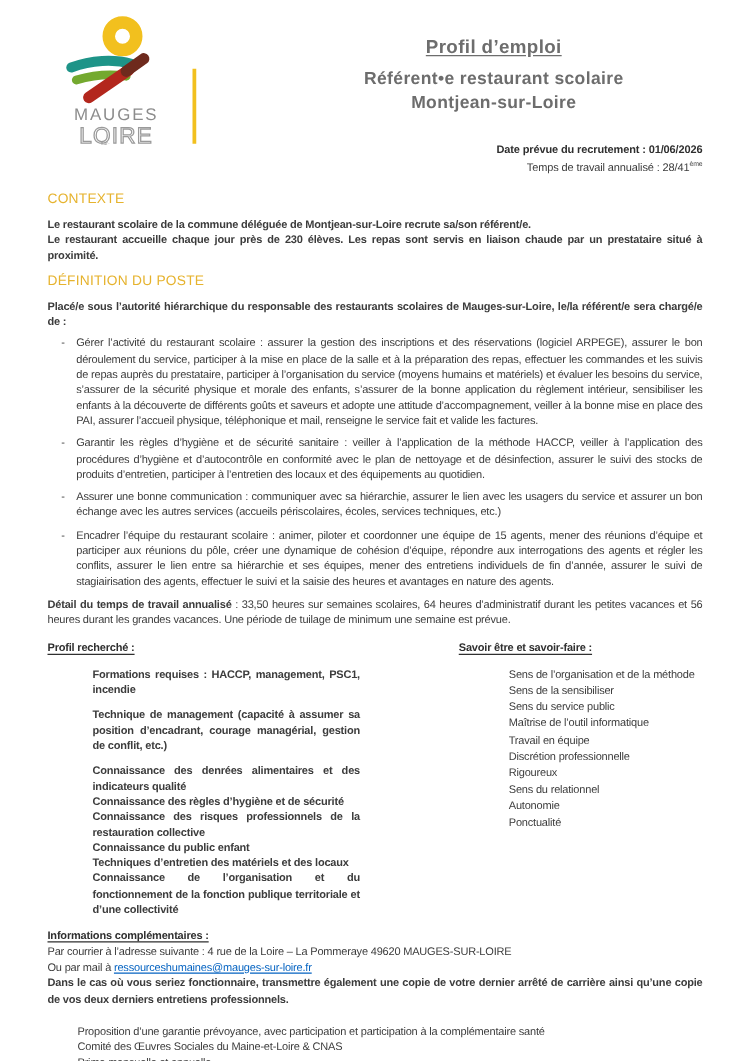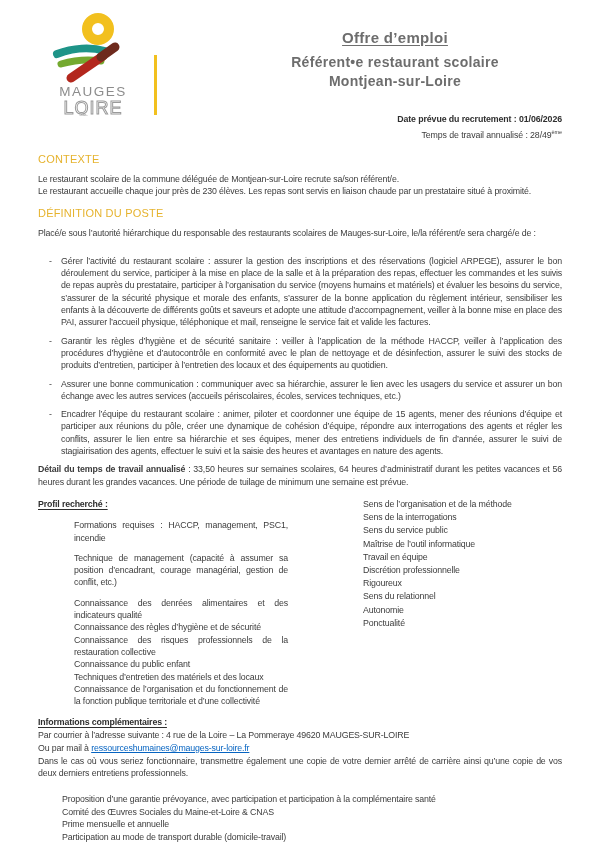--- a/index.html
+++ b/index.html
@@ -25,29 +25,29 @@
   .title-block { position:absolute; left:190px; top:20px; width:334px; text-align:center; color:#6d6d6d; }
   .doc-title { font-size:15px; font-weight:bold; text-decoration:underline; text-underline-offset:2px; letter-spacing:0.3px; }
   .doc-subtitle { margin-top:9px; font-size:14px; font-weight:bold; line-height:18.5px; letter-spacing:0.3px;text-align:center; }
   .date-block { position:absolute; right:0; top:101px; text-align:right; line-height:12.5px; letter-spacing:-0.1px; }
   .date-line { font-weight:bold; color:#2f2f2f; }
   .time-line { color:#3c3c3c; }
   .time-line sup { font-size:5.5px; vertical-align:super; }
   
   .section-heading { font-size:11px; font-weight:normal; color:#E6B32E; letter-spacing:0.2px;
     margin-top:9px; margin-bottom:7px; line-height:13px; }
-  .para { text-align:justify; }
-  .intro { margin-bottom:16px; }
+  .para { text-align:justify;font-weight:bold; }
+  .intro { margin-bottom:5px; }
   .bullet { display:flex; margin-top:1px; margin-bottom:6px; }
   .bullet .dash { width:23px; padding-left:11px; flex-shrink:0; }
   .bullet .bullet-text { flex:1; text-align:justify; }
   .detail-para { margin-top:2px; text-align:justify; }
   .bold { font-weight:bold; }
   
-  .columns { display:flex; margin-top:10px; }
+  .columns { display:flex; margin-top:10px;gap:44px; }
   .col-left { width:250px; }
   .col-right { margin-left:35px; flex:1; }
   .col-heading { font-weight:bold; text-decoration:underline; text-underline-offset:1.5px; margin-bottom:9px; color:#2f2f2f; }
   .col-left .para { margin-bottom:8px; white-space:pre-line;margin-left:36px; }
   .col-left .para:last-child { margin-bottom:0; }
   .skill-line { line-height:13.2px;margin-left:40px; }
   
   .infos { margin-top:9px; }
   .infos-heading { font-weight:bold; text-decoration:underline; text-underline-offset:1.5px; color:#2f2f2f; line-height:13px; }
   .infos p { line-height:12.6px; }
@@ -70,30 +70,30 @@
         <path d="M26 66 L 58 44" stroke="#B3271D" stroke-width="9" fill="none" stroke-linecap="round"></path>
         <path d="M56 45 L 70 35" stroke="#6E2A1D" stroke-width="9" fill="none" stroke-linecap="round"></path>
       </svg>
       <div class="logo-word1">MAUGES</div>
       <div class="logo-word2"><span>LOIRE</span><span class="logo-sur">-sur-</span></div>
     </div>
 
     <div class="divider"></div>
 
     <div class="title-block">
-      <div class="doc-title">Offre d’emploi</div>
+      <div class="doc-title">Profil d’emploi</div>
       <div class="doc-subtitle">
         <div>Référent•e restaurant scolaire</div>
         <div>Montjean-sur-Loire</div>
       </div>
     </div>
 
     <div class="date-block">
       <div class="date-line">Date prévue du recrutement : 01/06/2026</div>
-      <div class="time-line"><span>Temps de travail annualisé : 28/49</span><sup>ème</sup></div>
+      <div class="time-line"><span>Temps de travail annualisé : 28/41</span><sup>ème</sup></div>
     </div>
   </div>
 
   <div class="section-heading">CONTEXTE</div>
   <p class="para">Le restaurant scolaire de la commune déléguée de Montjean-sur-Loire recrute sa/son référent/e.</p>
   <p class="para">Le restaurant accueille chaque jour près de 230 élèves. Les repas sont servis en liaison chaude par un prestataire situé à proximité.</p>
 
   <div class="section-heading">DÉFINITION DU POSTE</div>
   <p class="para intro">Placé/e sous l’autorité hiérarchique du responsable des restaurants scolaires de Mauges-sur-Loire, le/la référent/e sera chargé/e de :</p>
 
@@ -133,25 +133,26 @@
 
           <p class="para">Connaissance des denrées alimentaires et des indicateurs qualité
 Connaissance des règles d’hygiène et de sécurité
 Connaissance des risques professionnels de la restauration collective
 Connaissance du public enfant
 Techniques d’entretien des matériels et des locaux
 Connaissance de l’organisation et du fonctionnement de la fonction publique territoriale et d’une collectivité</p>
         </div>
     </div>
     <div class="col-right">
+      <div class="col-heading">Savoir être et savoir-faire :</div>
       <div>
 
           <div class="skill-line">Sens de l’organisation et de la méthode</div>
 
-          <div class="skill-line">Sens de la interrogations</div>
+          <div class="skill-line">Sens de la sensibiliser</div>
 
           <div class="skill-line">Sens du service public</div>
 
           <div class="skill-line">Maîtrise de l’outil informatique</div>
 
           <div class="skill-line">Travail en équipe</div>
 
           <div class="skill-line">Discrétion professionnelle</div>
 
           <div class="skill-line">Rigoureux</div>

